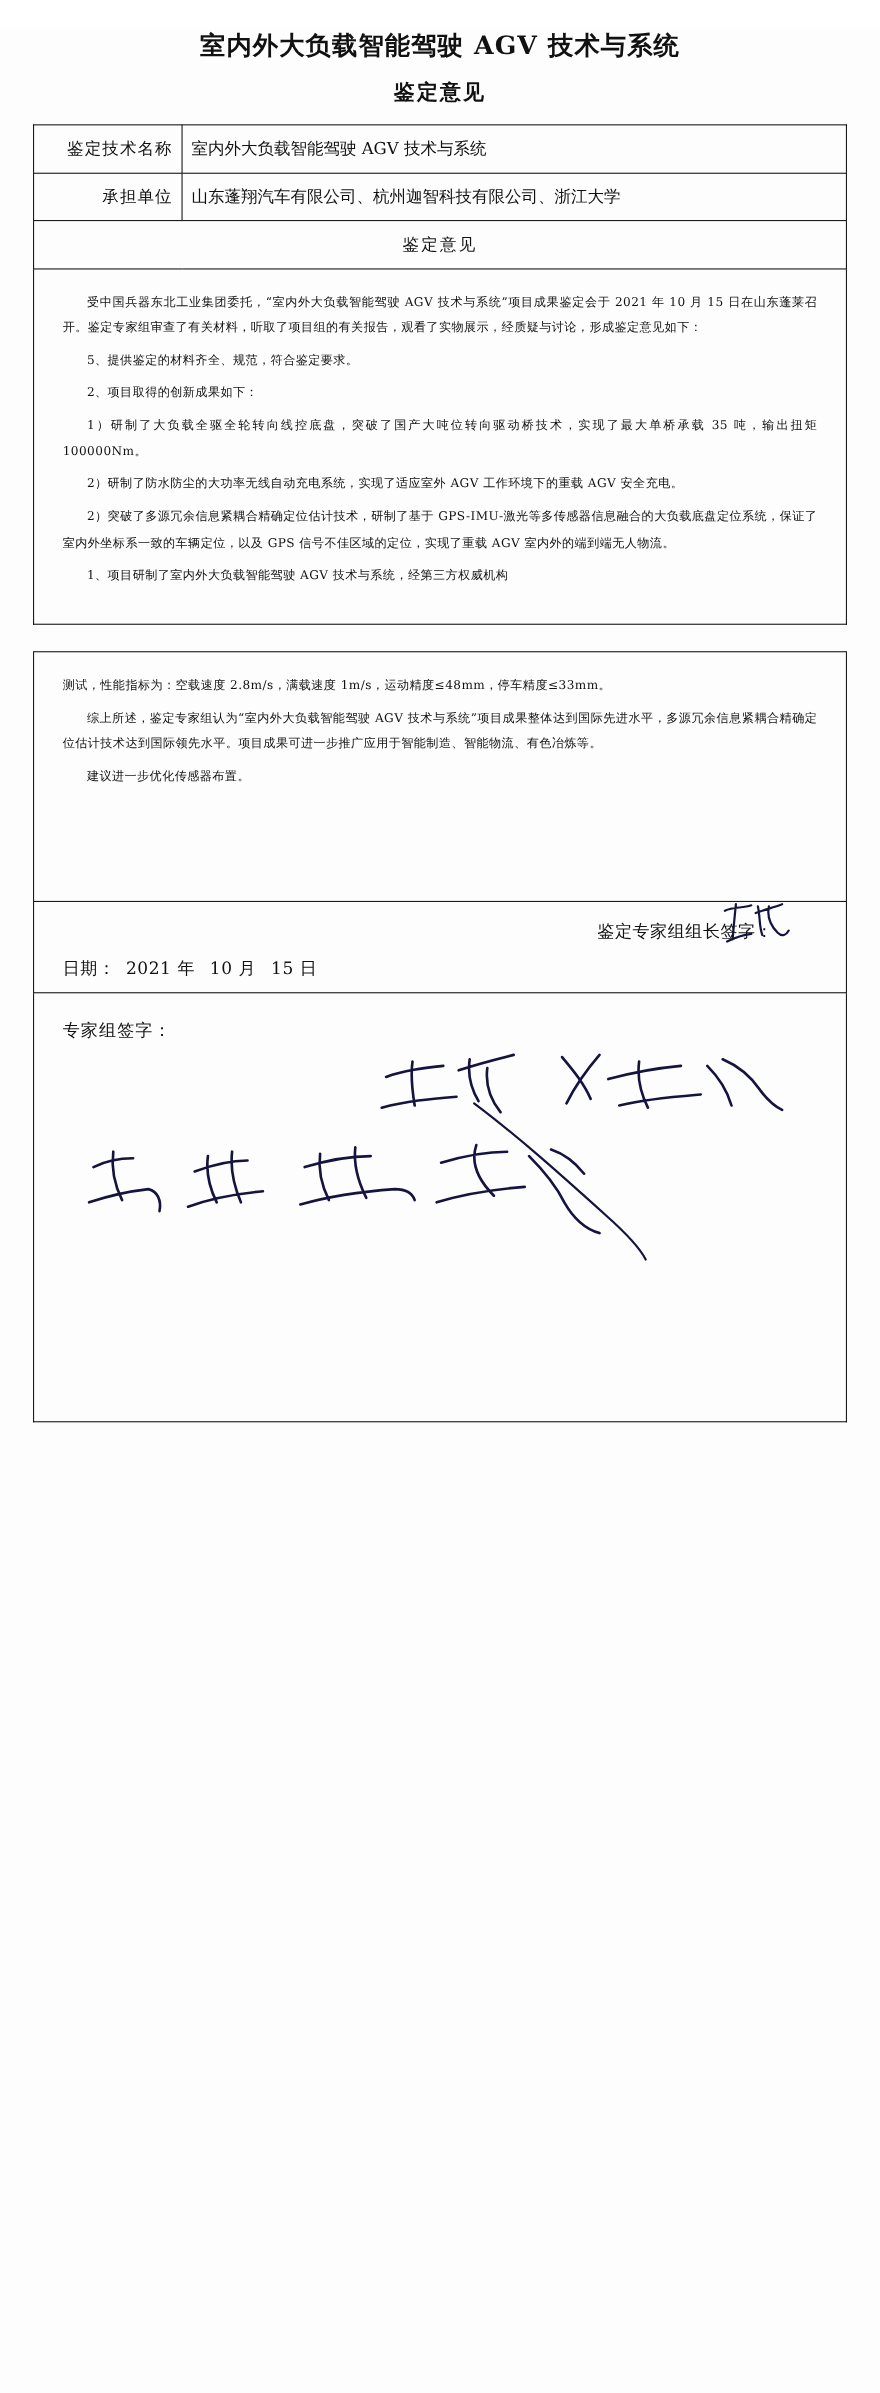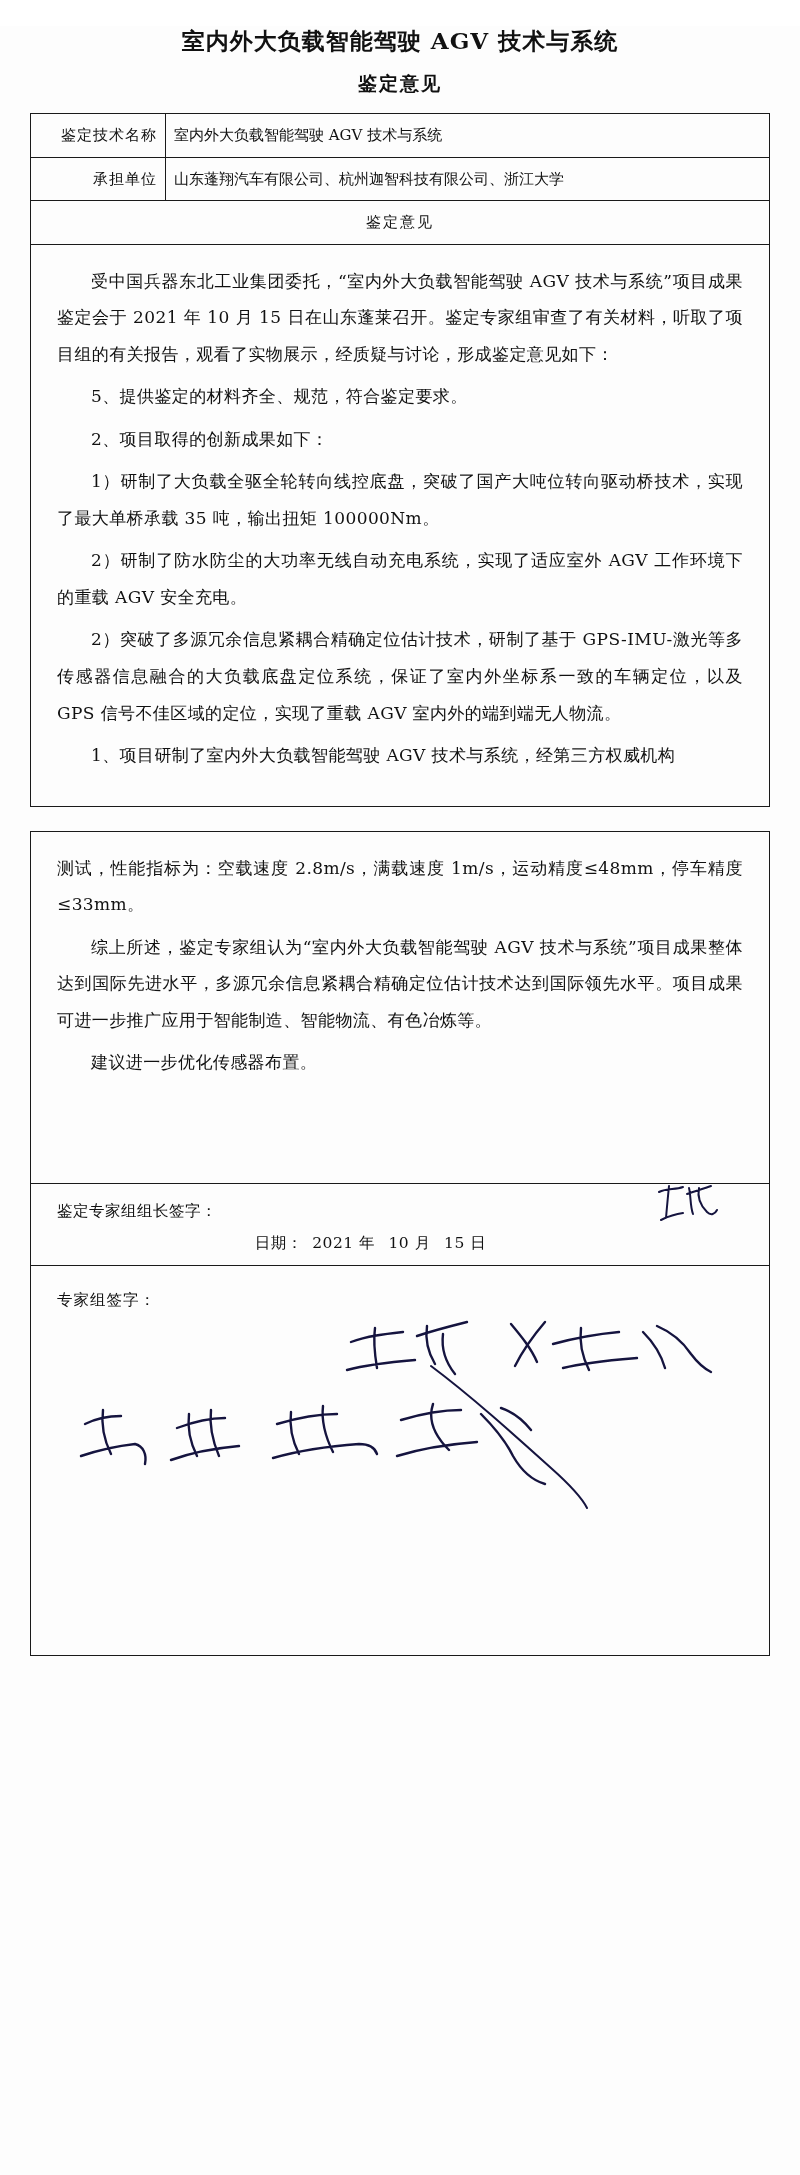--- a/index.html
+++ b/index.html
@@ -68,50 +68,50 @@
   .body-box {
     border: 1px solid #1a1a1a;
     border-top: none;
     padding: 18px 26px 26px 26px;
     box-sizing: border-box;
   }
   .body-box.standalone {
     border-top: 1px solid #1a1a1a;
   }
   p.para {
-    font-size: 17px;
+    font-size: 11px;
     line-height: 2.15;
     margin: 0 0 6px 0;
     text-indent: 2em;
     text-align: justify;
     letter-spacing: 0.4px;
   }
   p.para.noindent {
     text-indent: 0;
   }
   .gap {
     height: 24px;
   }
   .sign-area {
     border: 1px solid #1a1a1a;
     border-top: none;
     box-sizing: border-box;
     padding: 10px 26px 6px 26px;
     position: relative;
   }
   .sign-line {
-    text-align: left;
+    text-align: right;
     font-size: 15.5px;
     line-height: 2.2;
     letter-spacing: 0.5px;
     position: relative;
     padding-right: 40px;
   }
   .sign-date {
-    text-align: center;
+    text-align: left;
     font-size: 15.5px;
     line-height: 2.0;
     letter-spacing: 0.5px;
     padding-right: 55px;
   }
   .date-seg { display: inline-block; margin: 0 4px; }
   .group-box {
     border: 1px solid #1a1a1a;
     border-top: none;
     box-sizing: border-box;

